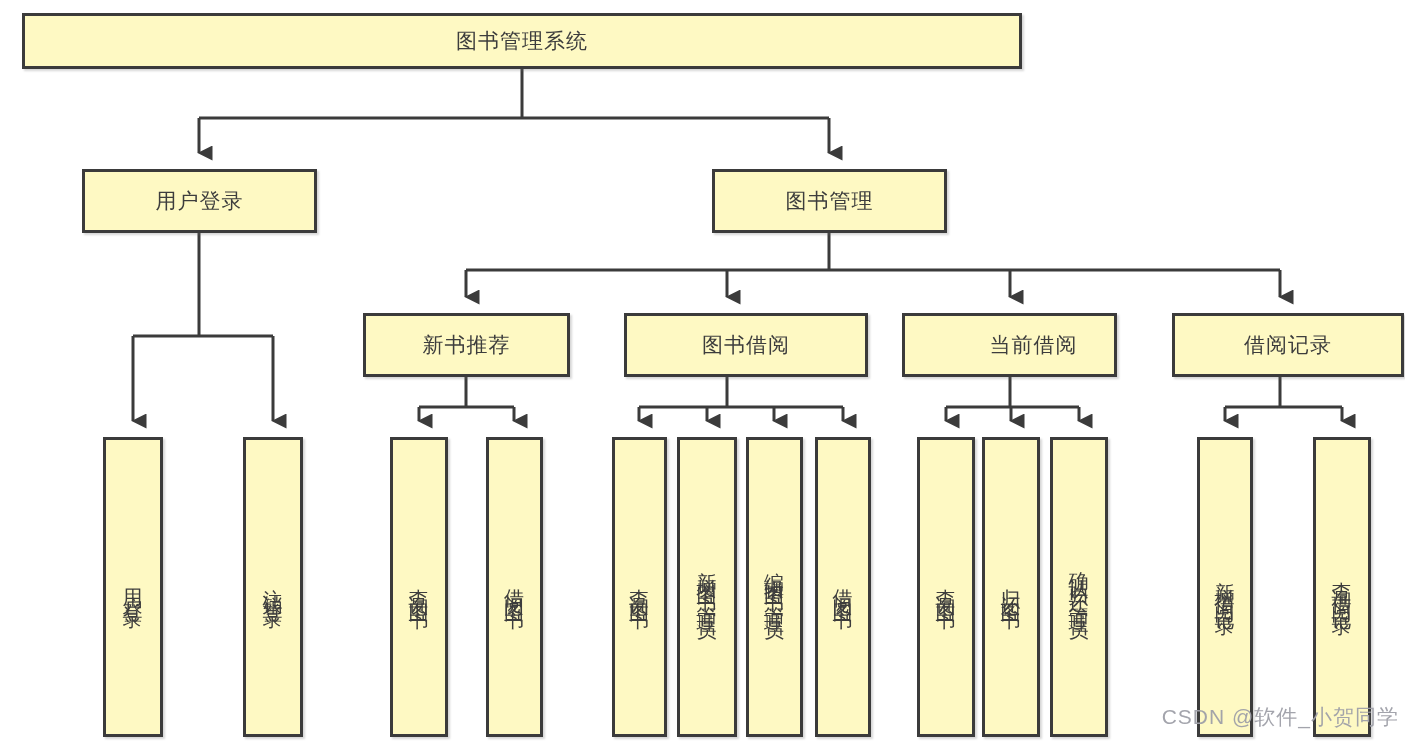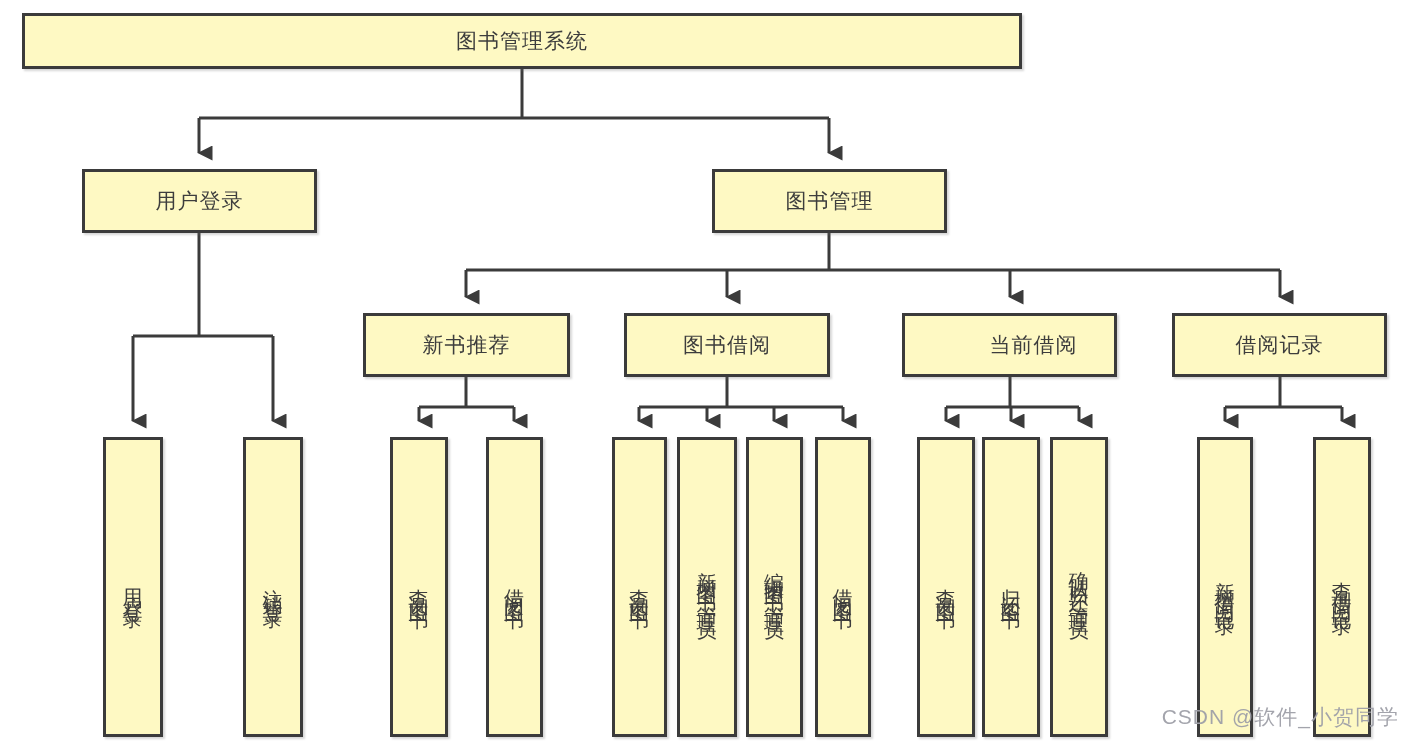--- a/index.html
+++ b/index.html
@@ -97,27 +97,27 @@
   <div class="node hbox" style="left:82px;top:169px;width:235px;">
     <span>用户登录</span>
   </div>
   <div class="node hbox" style="left:712px;top:169px;width:235px;">
     <span>图书管理</span>
   </div>
 
   <div class="node hbox" style="left:363px;top:313px;width:207px;">
     <span>新书推荐</span>
   </div>
-  <div class="node hbox" style="left:624px;top:313px;width:206px;">
+  <div class="node hbox" style="left:624px;top:313px;width:244px;">
     <span>图书借阅</span>
   </div>
   <div class="node hbox" style="left:902px;top:313px;width:215px;padding-left:48px;">
     <span>当前借阅</span>
   </div>
-  <div class="node hbox" style="left:1172px;top:313px;width:215px;">
+  <div class="node hbox" style="left:1172px;top:313px;width:232px;">
     <span>借阅记录</span>
   </div>
 
   <div class="node leaf" style="left:103px;width:60px;">
     <span>用户登录</span>
   </div>
   <div class="node leaf" style="left:243px;width:60px;">
     <span>注销登录</span>
   </div>
 

